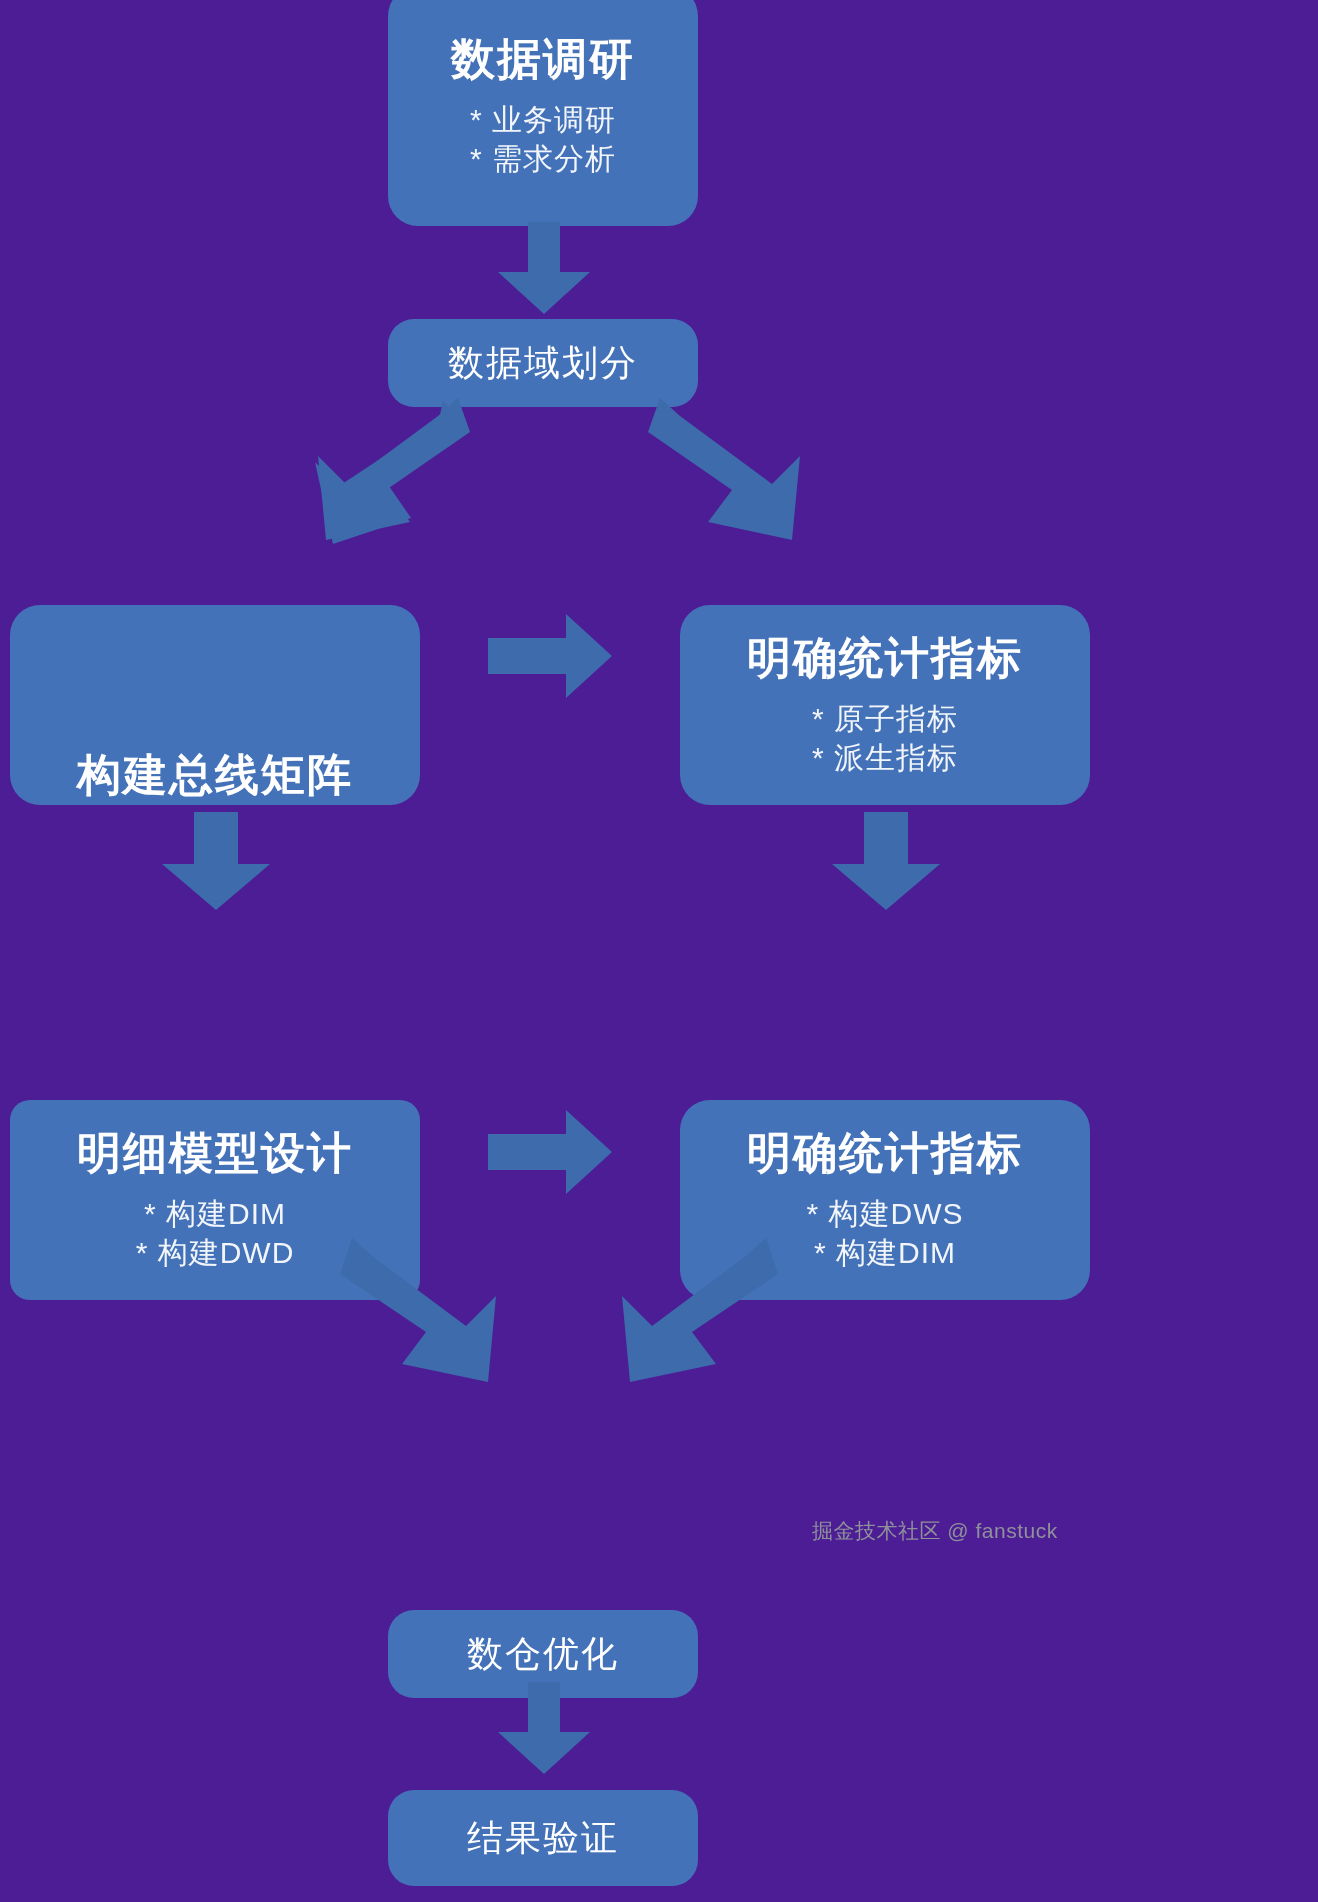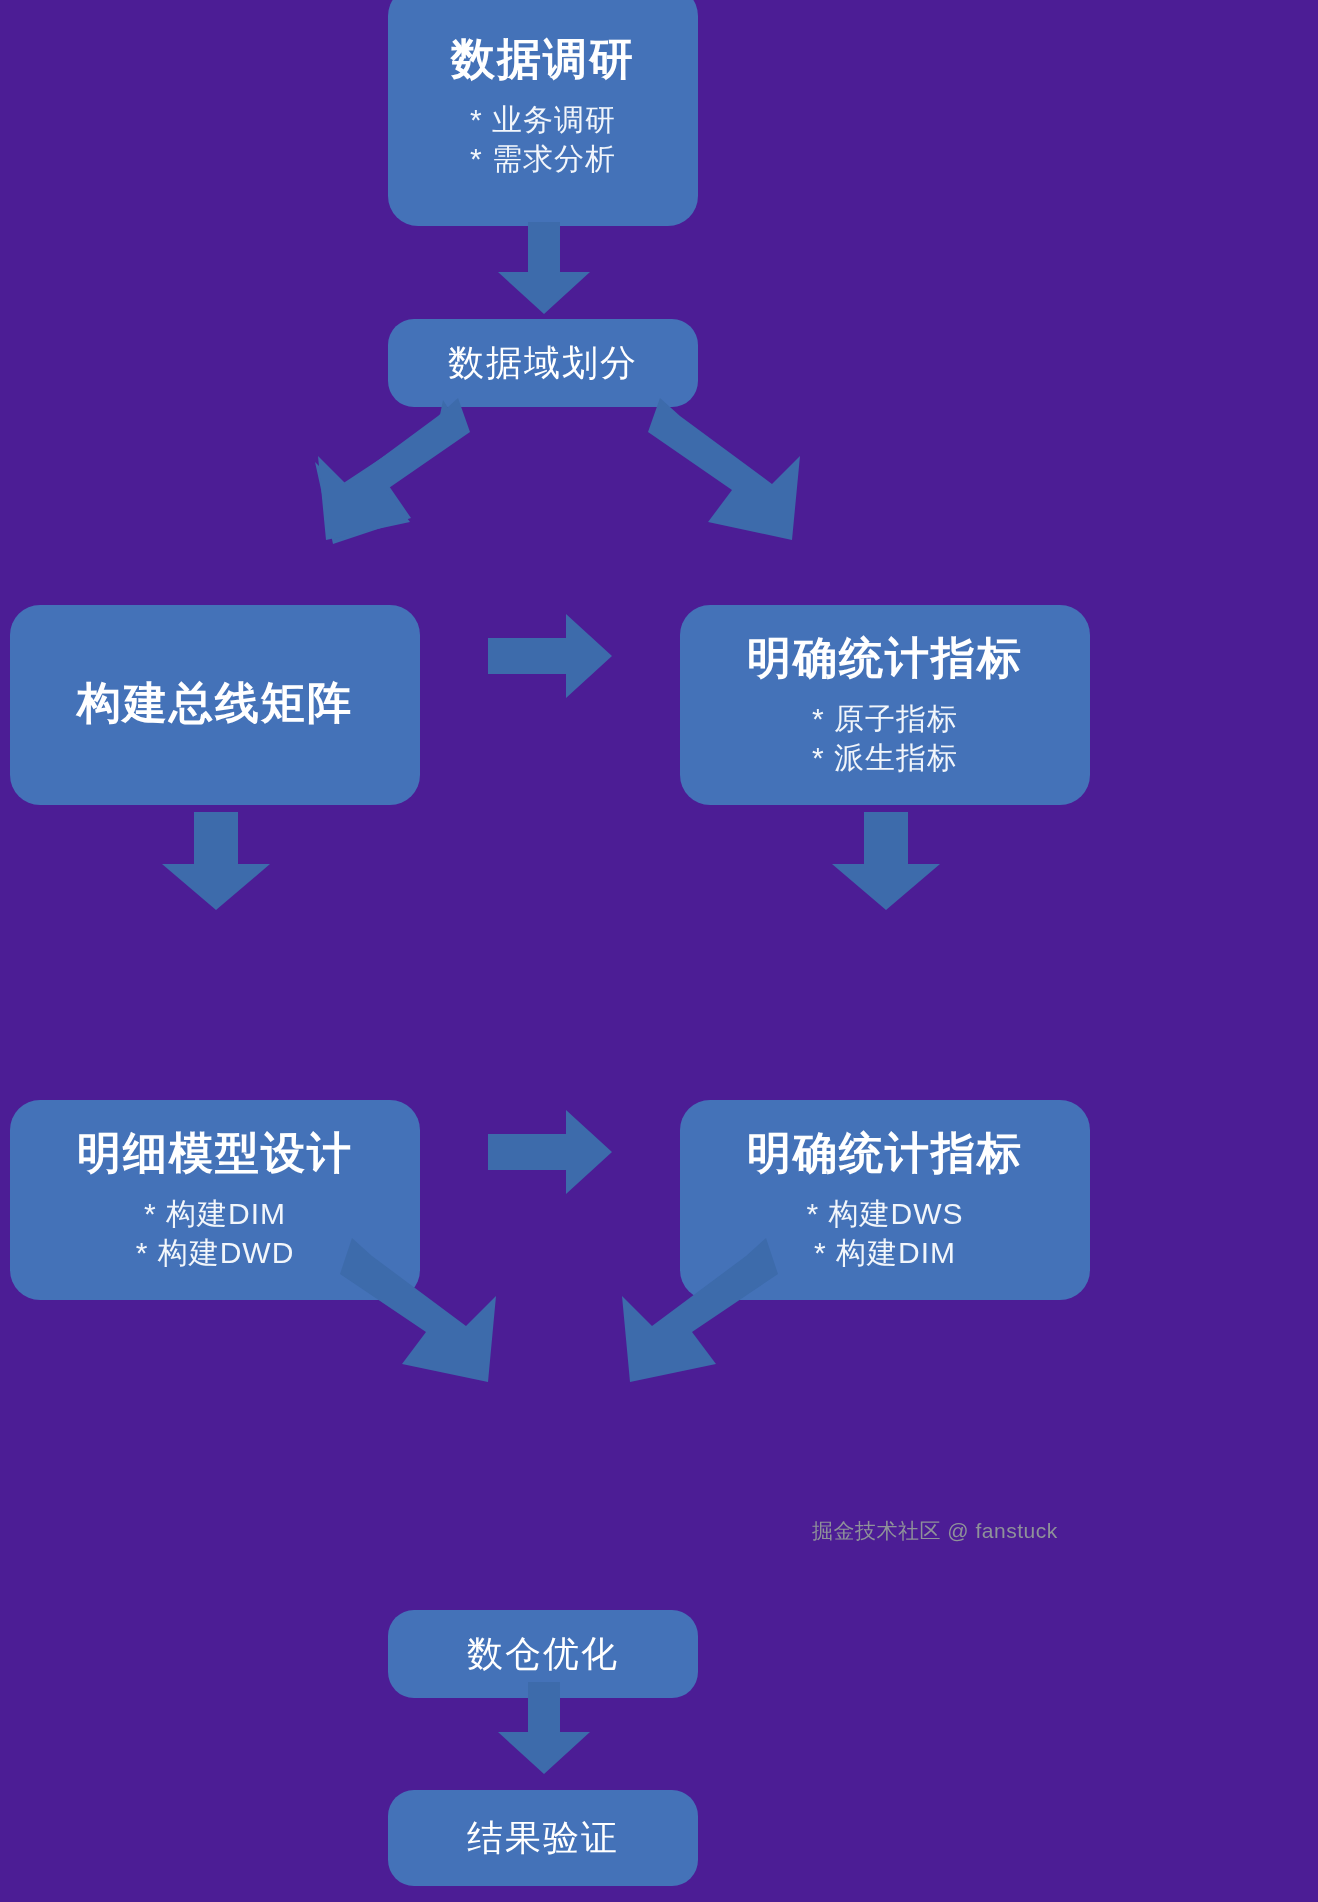--- a/index.html
+++ b/index.html
@@ -49,29 +49,29 @@
     margin-top: 10px;
   }
   
   #n-research   { left: 388px;  top: -14px;   width: 310px; height: 240px; }
   #n-research .node-title { font-size: 44px; margin-bottom: 6px; }
   #n-research .node-sub   { font-size: 30px; }
 
   #n-domain     { left: 388px;  top: 307px;  width: 310px; height: 88px; }
   #n-domain .node-title { font-size: 36px; font-weight: normal; }
 
-  #n-busmatrix  { left: 10px;   top: 605px;  width: 410px; height: 200px; }
+  #n-busmatrix  { left: 10px;   top: 605px;  width: 410px; height: 200px; justify-content: flex-end; }
   #n-busmatrix .node-title { font-size: 44px; margin-bottom: 4px; }
   #n-busmatrix .node-sub   { font-size: 28px; }
 
   #n-metrics    { left: 680px;  top: 605px;  width: 410px; height: 200px; }
   #n-metrics .node-title { font-size: 44px; margin-bottom: 6px; }
   #n-metrics .node-sub   { font-size: 30px; }
 
-  #n-detailmodel{ left: 10px;   top: 1100px; width: 410px; height: 200px; }
+  #n-detailmodel{ left: 10px;   top: 1100px; width: 410px; height: 200px; border-radius: 20px; }
   #n-detailmodel .node-title { font-size: 44px; margin-bottom: 6px; }
   #n-detailmodel .node-sub   { font-size: 30px; }
 
   #n-metrics2   { left: 680px;  top: 1100px; width: 410px; height: 200px; }
   #n-metrics2 .node-title { font-size: 44px; margin-bottom: 6px; }
   #n-metrics2 .node-sub   { font-size: 30px; }
 
   #n-optimize   { left: 388px;  top: 1598px; width: 310px; height: 88px; }
   #n-optimize .node-title { font-size: 36px; font-weight: normal; text-align: center; }
 

